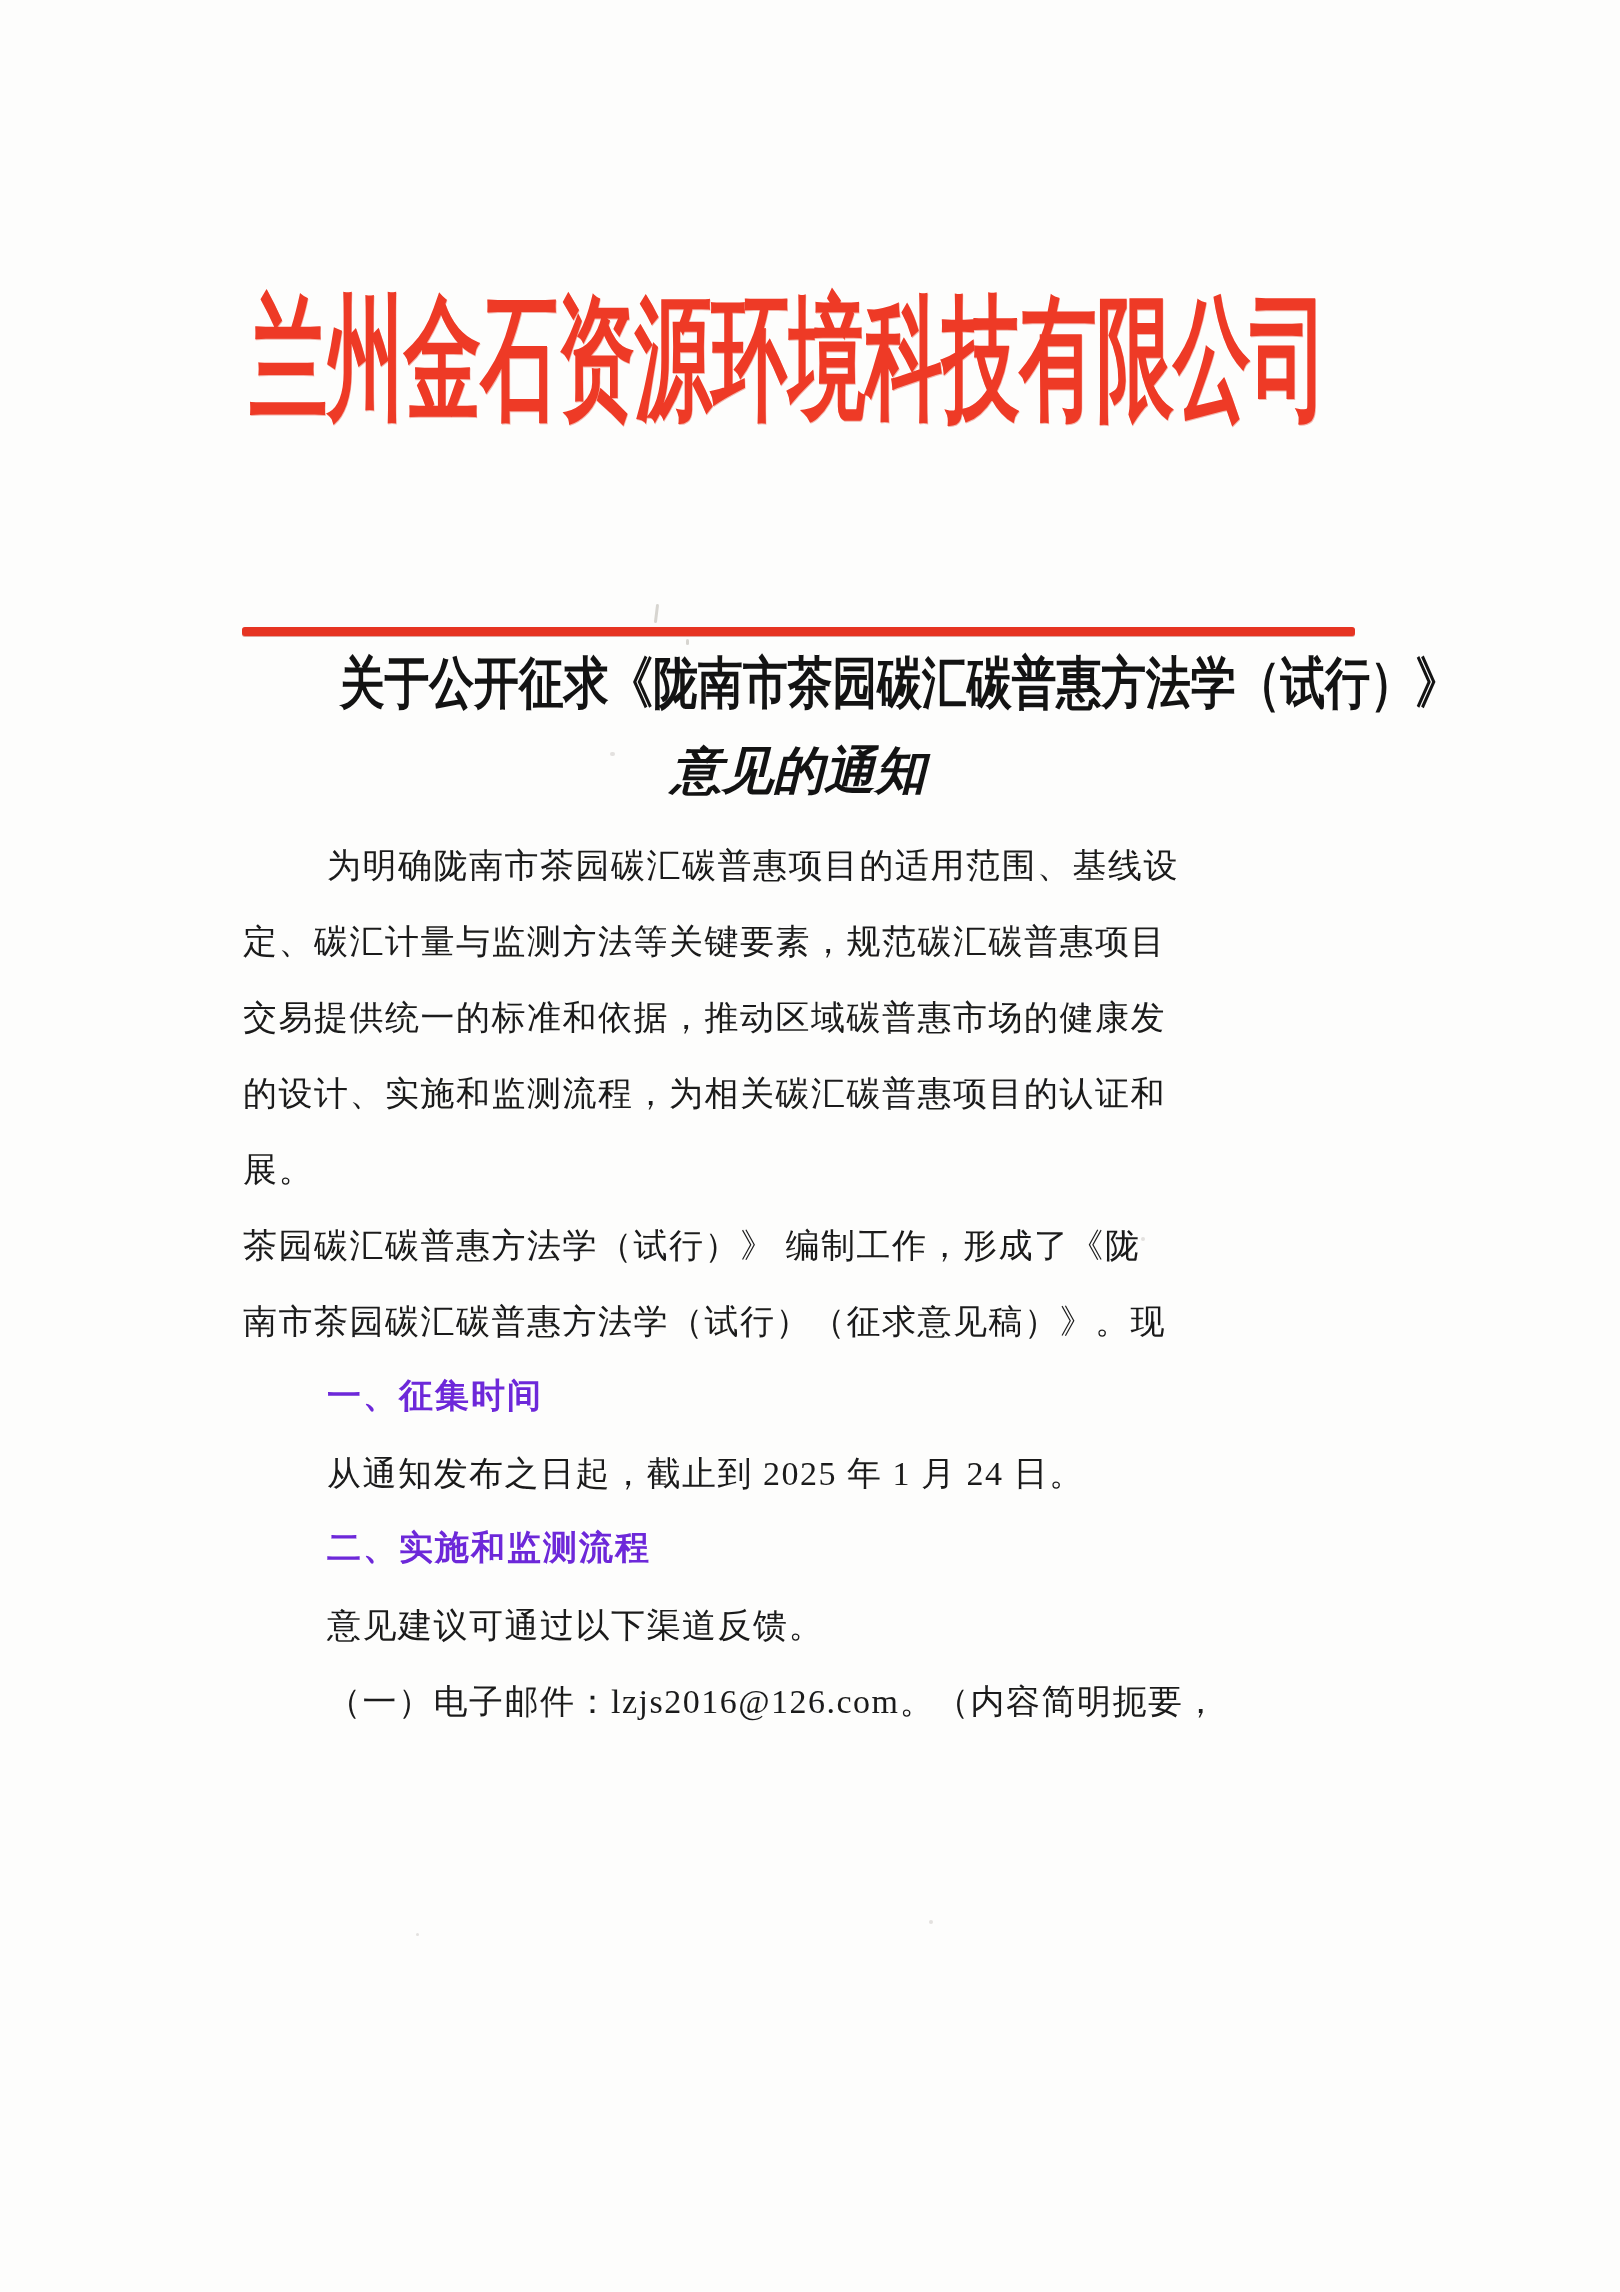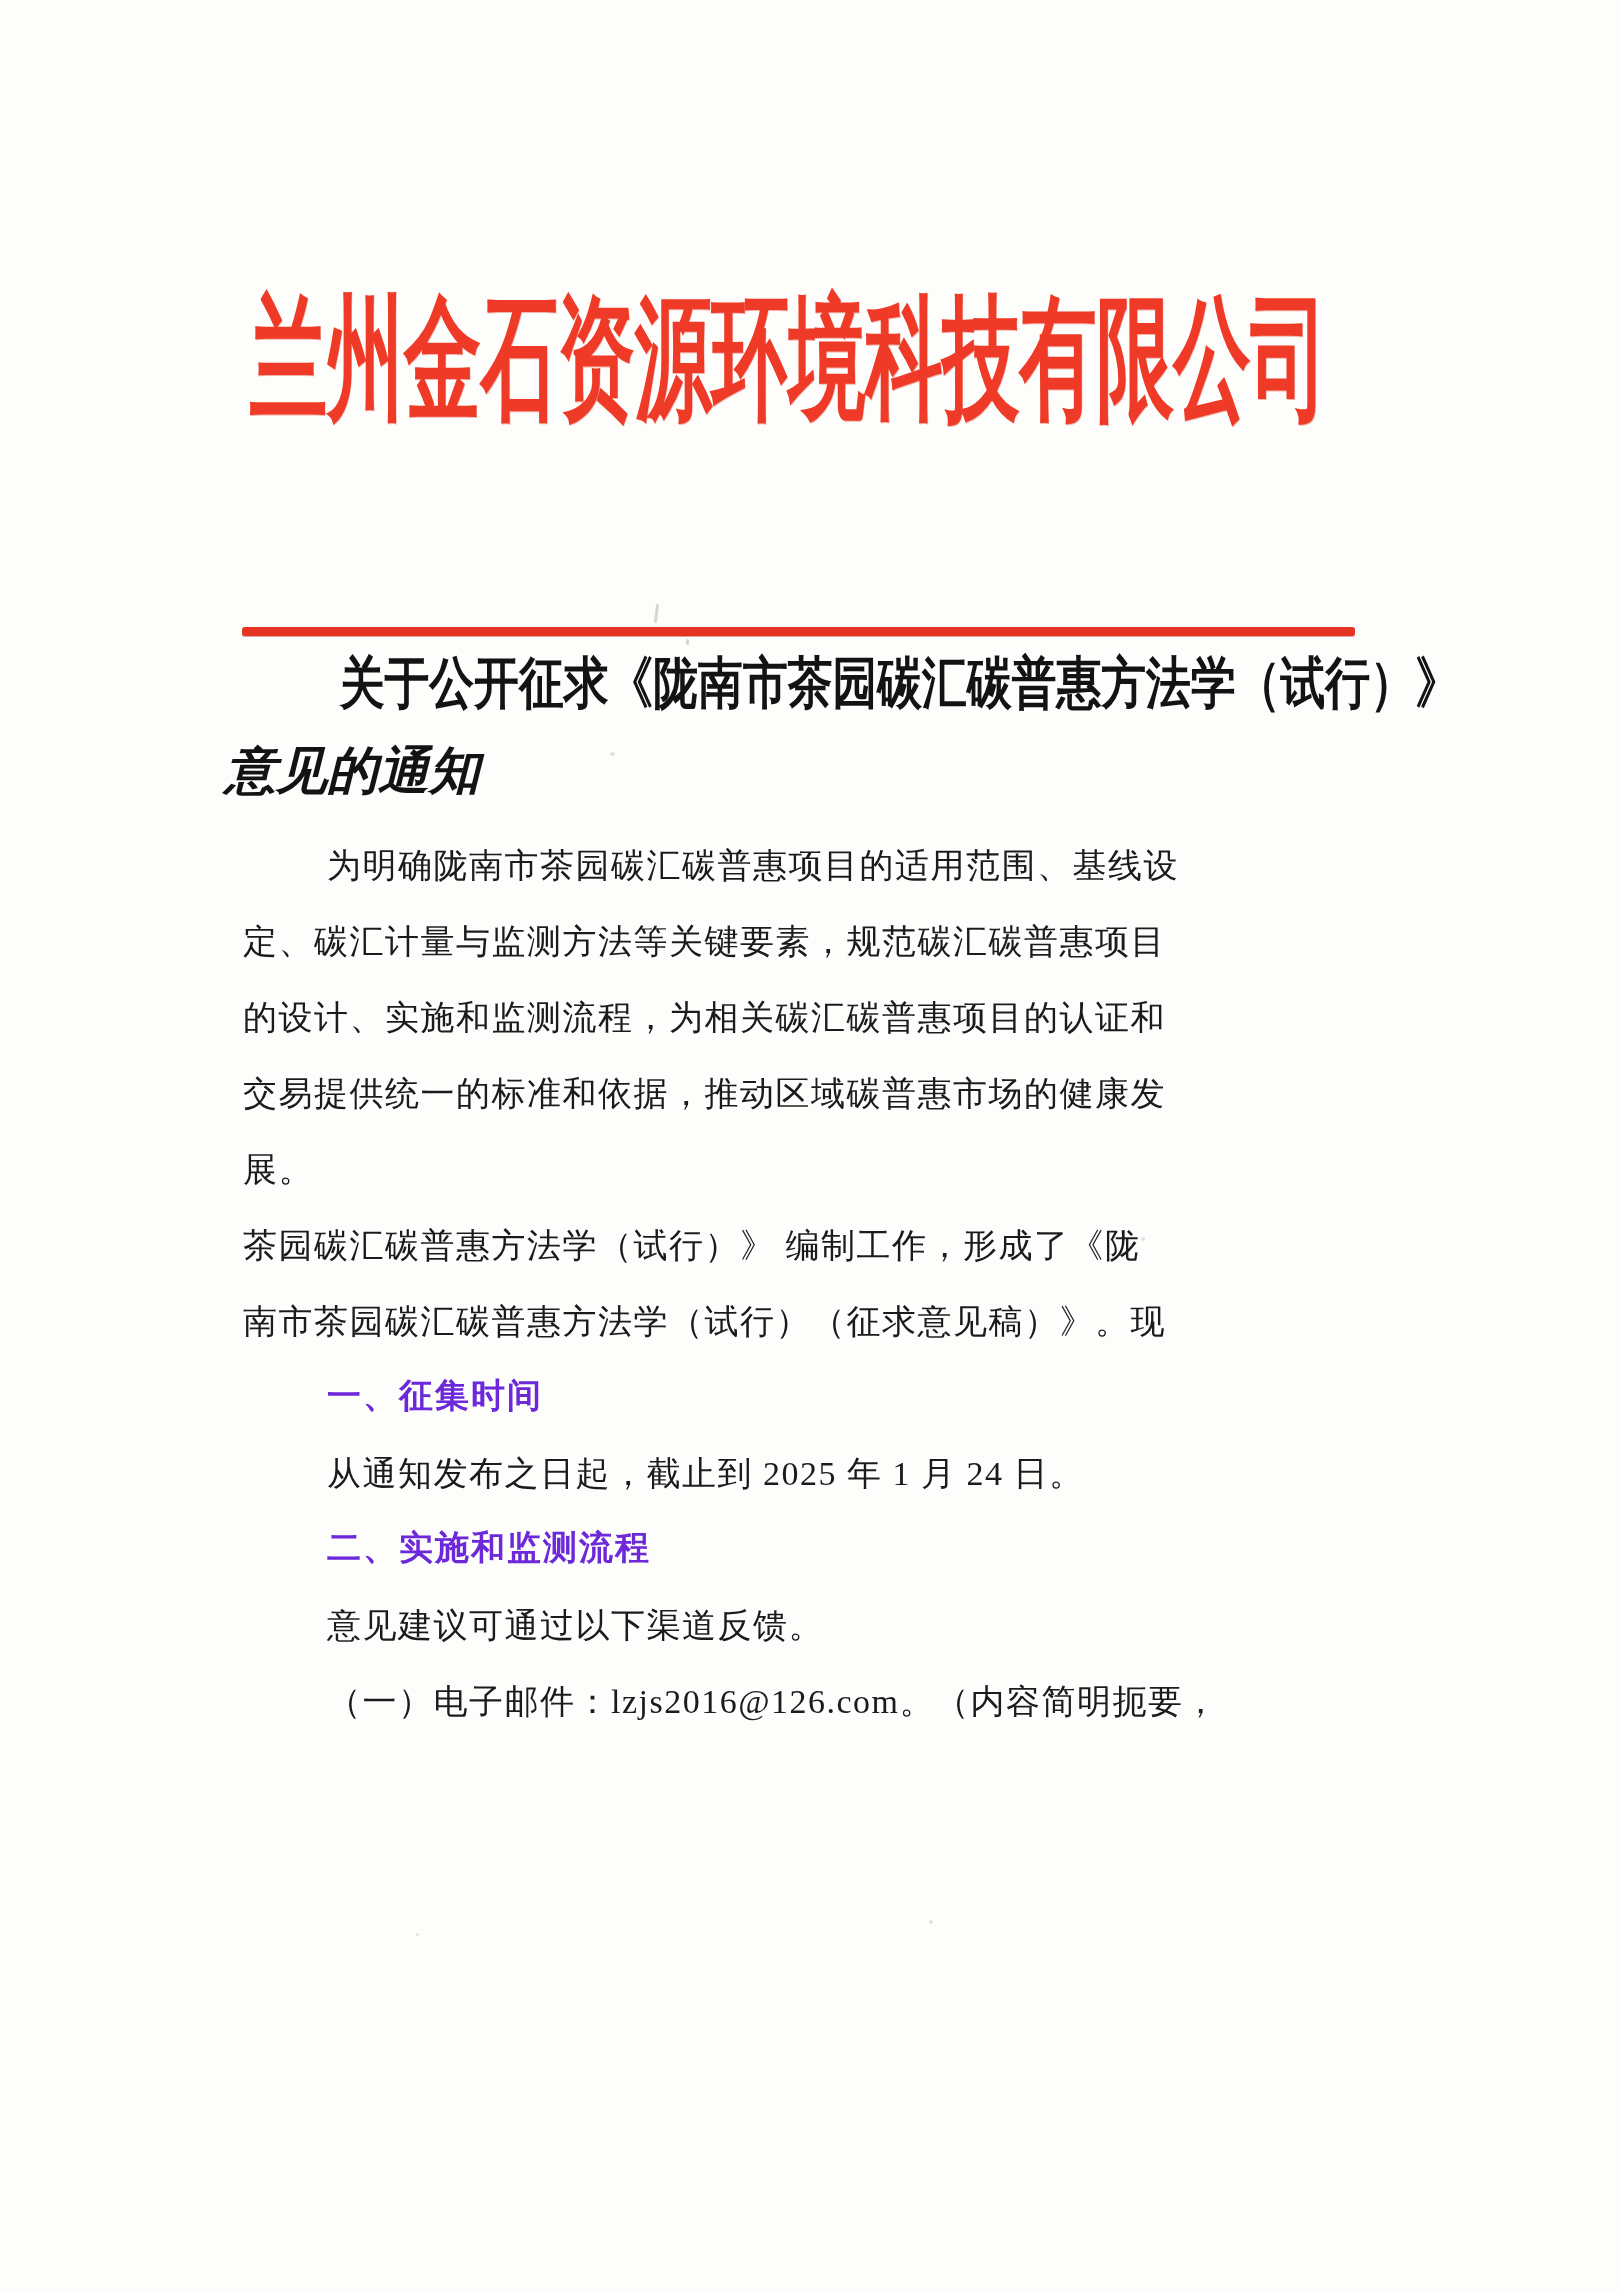--- a/index.html
+++ b/index.html
@@ -51,20 +51,21 @@
     box-shadow: 0 1px 0 rgba(180, 30, 15, 0.4);
   }
 
   
   .doc-title {
     position: absolute;
     top: 655px;
     left: 225px;
     width: 1147px;
     margin: 0;
+    text-align: center;
     color: #131313;
     font-weight: 700;
   }
   .title-line1 {
     display: block;
     font-size: 56px;
     line-height: 1;
     transform: scaleX(0.80);
     transform-origin: center;
     white-space: nowrap;
@@ -130,22 +131,22 @@
   <div class="red-rule"></div>
 
   <h1 class="doc-title">
     <span class="title-line1">关于公开征求《陇南市茶园碳汇碳普惠方法学（试行）》</span>
     <span class="title-line2">意见的通知</span>
   </h1>
 
   <div class="body-block" id="body-lines">
       <div class="line indent">为明确陇南市茶园碳汇碳普惠项目的适用范围、基线设</div>
       <div class="line">定、碳汇计量与监测方法等关键要素，规范碳汇碳普惠项目</div>
+      <div class="line">交易提供统一的标准和依据，推动区域碳普惠市场的健康发</div>
       <div class="line">的设计、实施和监测流程，为相关碳汇碳普惠项目的认证和</div>
-      <div class="line">交易提供统一的标准和依据，推动区域碳普惠市场的健康发</div>
       <div class="line">展。</div>
       <div class="line">茶园碳汇碳普惠方法学（试行）》 编制工作，形成了《陇</div>
       <div class="line">南市茶园碳汇碳普惠方法学（试行）（征求意见稿）》。现</div>
       <div class="line indent heading">一、征集时间</div>
       <div class="line indent">从通知发布之日起，截止到 2025 年 1 月 24 日。</div>
       <div class="line indent heading">二、实施和监测流程</div>
       <div class="line indent">意见建议可通过以下渠道反馈。</div>
       <div class="line indent">（一）电子邮件：lzjs2016@126.com。（内容简明扼要，</div>
     </div>
 

